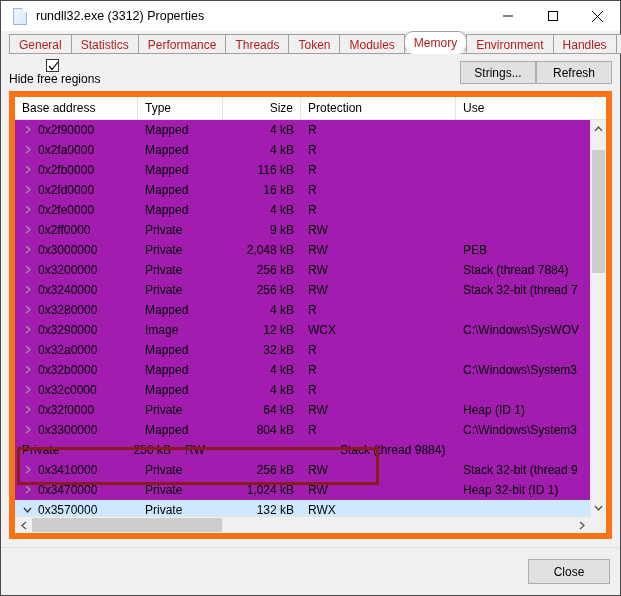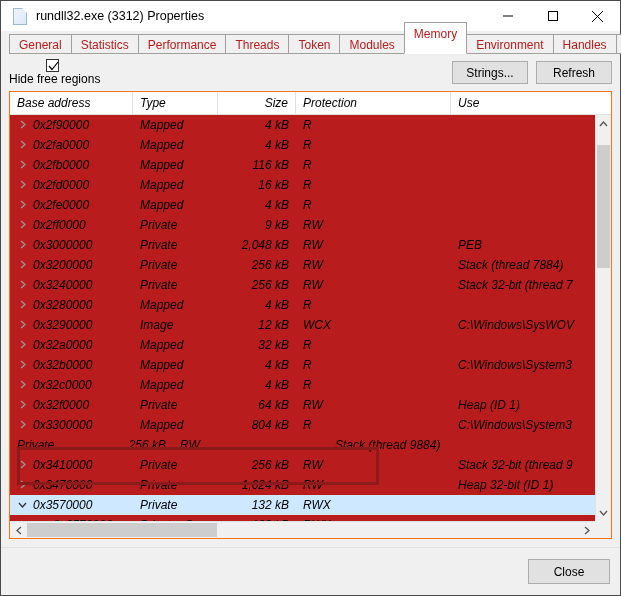--- a/index.html
+++ b/index.html
@@ -62,24 +62,25 @@
     background:#f0f0f0;
     border:1px solid #a0a0a0;
     border-bottom:1px solid #a0a0a0;
     margin-right:-1px;
     box-sizing:border-box;
     white-space:nowrap;
     position:relative;z-index:1;
     color:#b91c1c;
   }
   .tab.selected{
-    height:32px;line-height:22px;
+    height:23px;line-height:22px;
     background:#ffffff;
     border-bottom:1px solid #ffffff;
     z-index:3;
+    border-radius:9px;
   }
   
   .tabpage{
     flex:1;background:#f0f0f0;
     position:relative;
     padding:0 8px;
     box-sizing:border-box;
     display:flex;flex-direction:column;
   }
   .toolrow{
@@ -87,34 +88,33 @@
     display:flex;align-items:center;
     position:relative;
   }
   .checkwrap{display:flex;align-items:center;flex-direction:column;}
   .cbox{
     width:13px;height:13px;border:1px solid #333333;background:#ffffff;
     box-sizing:border-box;position:relative;margin-right:4px;
   }
   .cbox svg{position:absolute;left:1px;top:1px;}
   .cbox-label{font-size:12px;color:#000;}
-  .btns{position:absolute;right:0;display:flex;gap:8px;}
+  .btns{position:absolute;right:0;display:flex;}
   .btn{
     height:23px;min-width:76px;padding:0 10px;
     background:#e1e1e1;border:1px solid #adadad;
     font-family:"Liberation Sans", sans-serif;font-size:12px;color:#000;
     box-sizing:border-box;
     display:flex;align-items:center;justify-content:center;
   }
   
   .listview{
-    flex:1;background:#b91c1c;border:1px solid #f97316;
+    flex:1;background:#a21caf;border:6px solid #f97316;
     box-sizing:border-box;position:relative;overflow:hidden;
     margin-bottom:8px;
-    font-style:italic;
   }
   .lv-header{
     height:23px;background:#ffffff;border-bottom:1px solid #e3e3e3;
     display:flex;position:relative;box-sizing:border-box;
   }
   .hcell{
     font-size:12px;color:#000;line-height:22px;
     box-sizing:border-box;position:relative;
     border-right:1px solid #e3e3e3;
     padding-left:7px;

